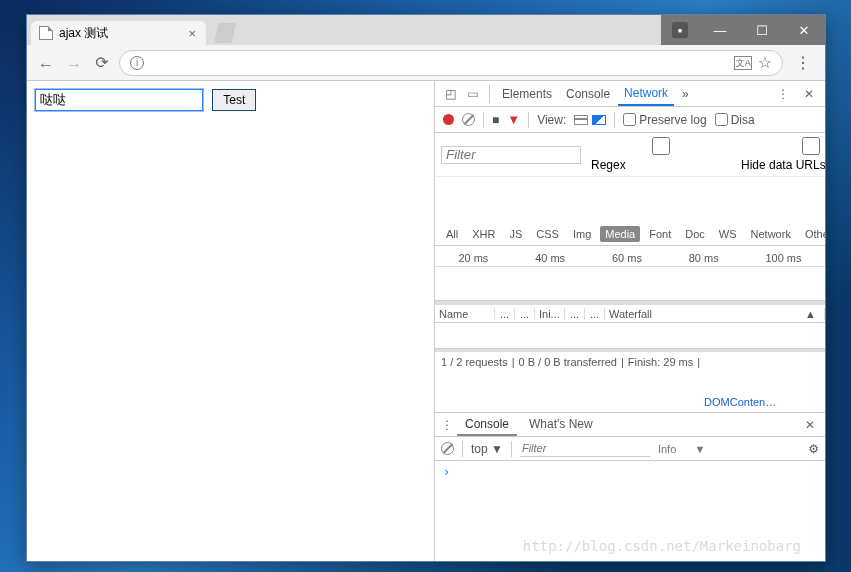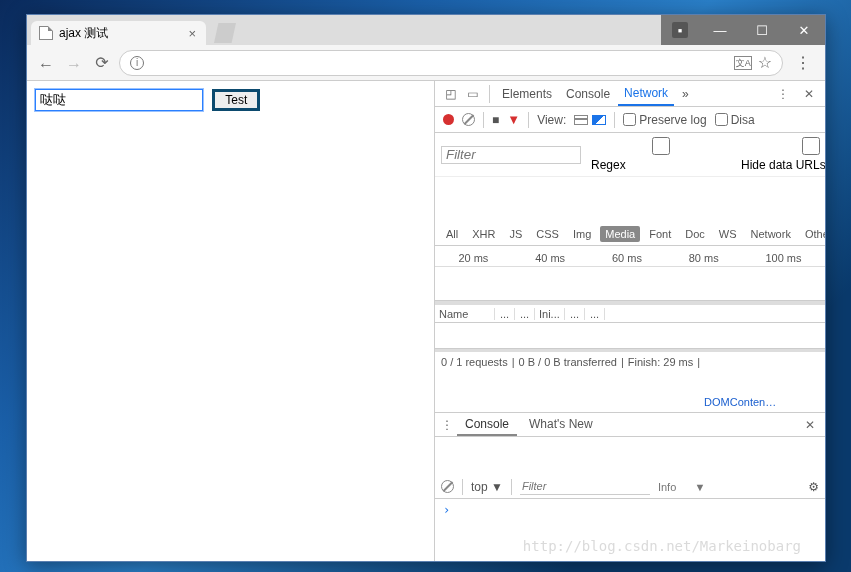--- a/index.html
+++ b/index.html
@@ -151,21 +151,21 @@
   .page input[type=text] {
     border: 1px solid #2a7fff;
     outline: 1px solid #99c2ff;
     height: 22px;
     width: 168px;
     font-size: 13px;
     padding: 0 4px;
   }
   .page button {
     height: 22px;
-    border: 3px solid #0c4a6e;
+    border: 1px solid #0c4a6e;
     background: #eee;
     padding: 0 10px;
     font-size: 12px;
     margin-left: 6px;
   }
   
   .devtools {
     width: 390px;
     display: flex;
     flex-direction: column;
@@ -317,21 +317,20 @@
   .drawer-tab.active { border-bottom-color: #888; color: #333; }
   .drawer-close { margin-left: auto; color: #666; padding: 0 4px; }
   .console-bar {
     height: 24px;
     display: flex;
     align-items: center;
     border-bottom: 1px solid #ccc;
     padding: 0 6px;
     gap: 8px;
     color: #555;
-    margin-top: 38px;
   }
   .console-bar select, .console-bar .level {
     border: none;
     font-size: 11px;
     color: #777;
   }
   .console-bar input {
     border: 1px solid #ccc;
     border-left: none; border-right: none; border-top: none;
     width: 130px;
@@ -466,25 +465,29 @@
         </div>
       </div>
 
       <div class="net-table-head">
         <div class="col-name">Name</div>
         <div class="col-dots">...</div>
         <div class="col-dots">...</div>
         <div class="col-ini">Ini...</div>
         <div class="col-dots">...</div>
         <div class="col-dots">...</div>
+        <div class="col-waterfall">
+          <span>Waterfall</span>
+          <span>▲</span>
+        </div>
       </div>
       <div class="net-body"></div>
 
       <div class="net-status">
-        <span>0 / 1 requests</span>
+        <span>1 / 2 requests</span>
         <span>|</span>
         <span>0 B / 0 B transferred</span>
         <span>|</span>
         <span>Finish: 29 ms</span>
         <span>|</span>
         <span class="link">DOMConten…</span>
       </div>
 
       <div class="drawer-tabs">
         <span style="color:#666">⋮</span>

